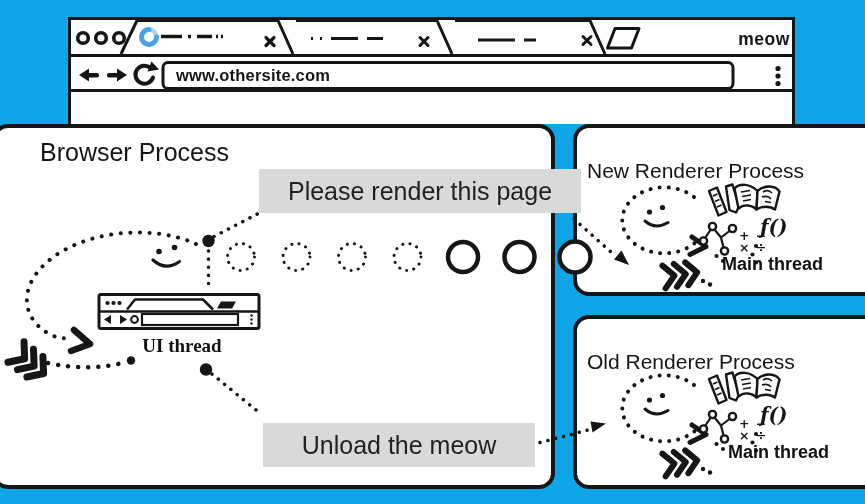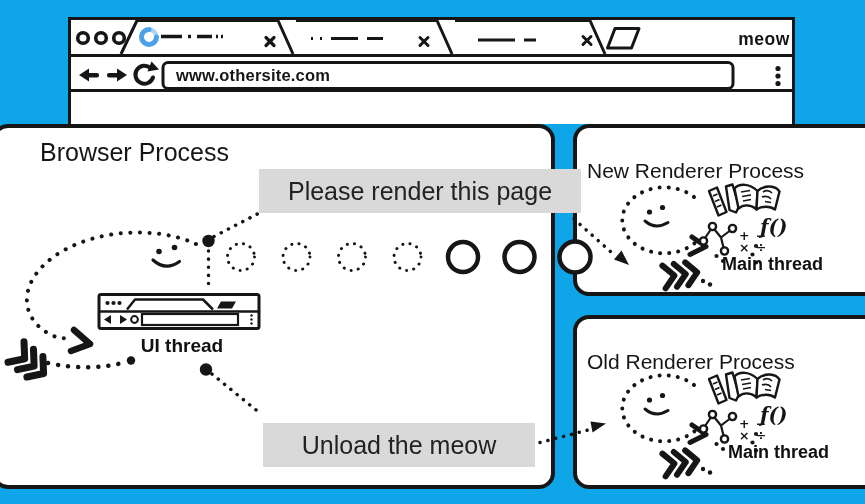--- a/index.html
+++ b/index.html
@@ -14,21 +14,21 @@
   #box-new-renderer{left:573px;top:124px;width:307px;height:172px;}
   #box-old-renderer{left:573px;top:315px;width:307px;height:174px;}
   .proc-title{position:absolute;font-weight:400;color:#161616;white-space:nowrap;}
   #box-browser .proc-title{left:44px;top:10px;font-size:25px;}
   #box-new-renderer .proc-title,#box-old-renderer .proc-title{left:10px;top:11px;font-size:21px;margin-top:20px;}
   .msg{position:absolute;background:#d9d9d9;color:#222;font-size:25px;z-index:6;
        display:flex;align-items:center;justify-content:center;white-space:nowrap;}
   #msg-render{left:259px;top:169px;width:322px;height:44px;}
   #msg-unload{left:263px;top:423px;width:272px;height:44px;}
   .small-label{position:absolute;font-weight:600;color:#111;z-index:6;white-space:nowrap;}
-  #lbl-ui-thread{left:130px;top:335px;width:104px;text-align:center;font-size:19px;}
+  #lbl-ui-thread{left:130px;top:335px;width:104px;text-align:center;font-size:19px;font-family:Liberation Serif, serif;}
   #lbl-main-new{left:722px;top:254px;font-size:18px;}
   #lbl-main-old{left:728px;top:442px;font-size:18px;}
   .dotted{stroke:#161616;fill:none;stroke-linecap:round;}
   text{fill:#161616;}
 </style>
 </head>
 <body>
 
 <div class="stage">
 

